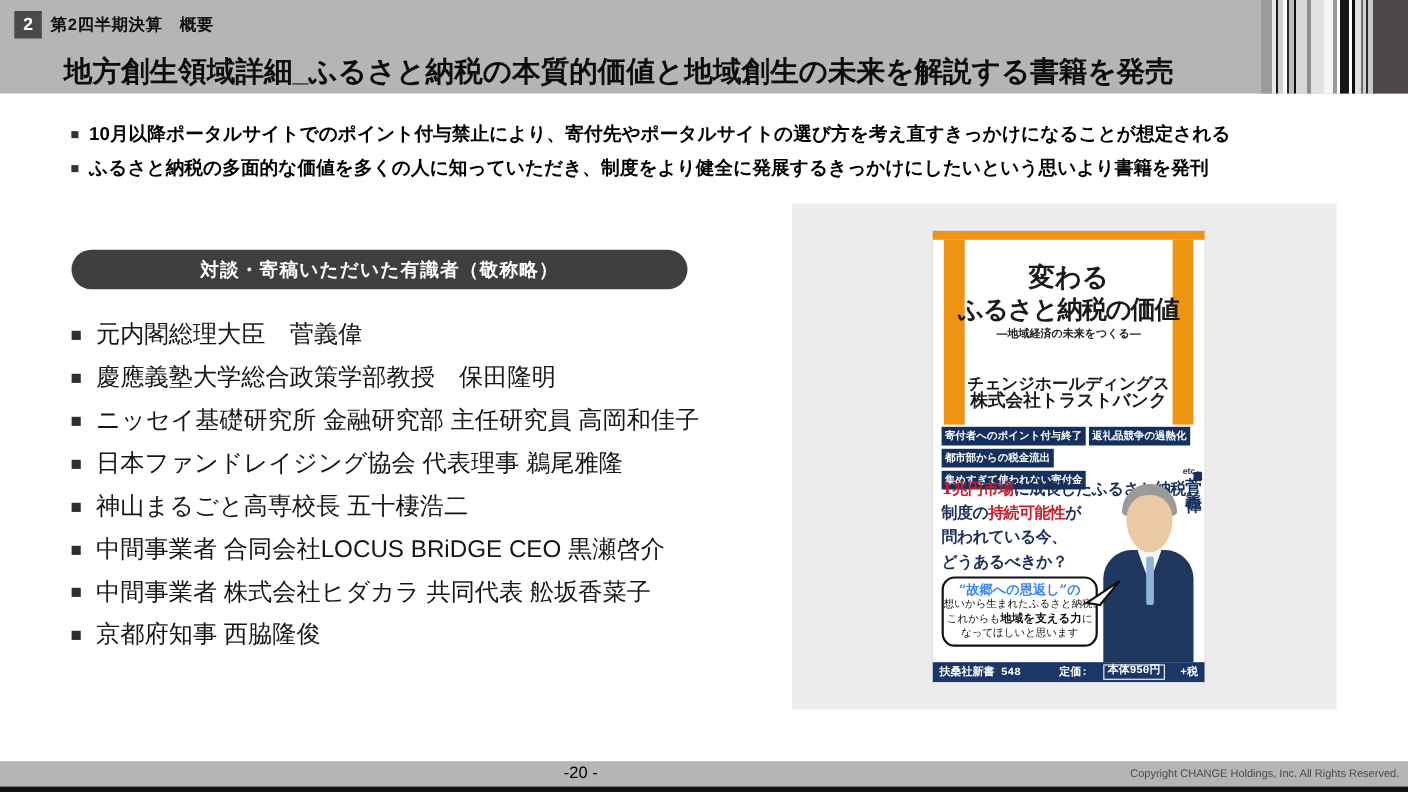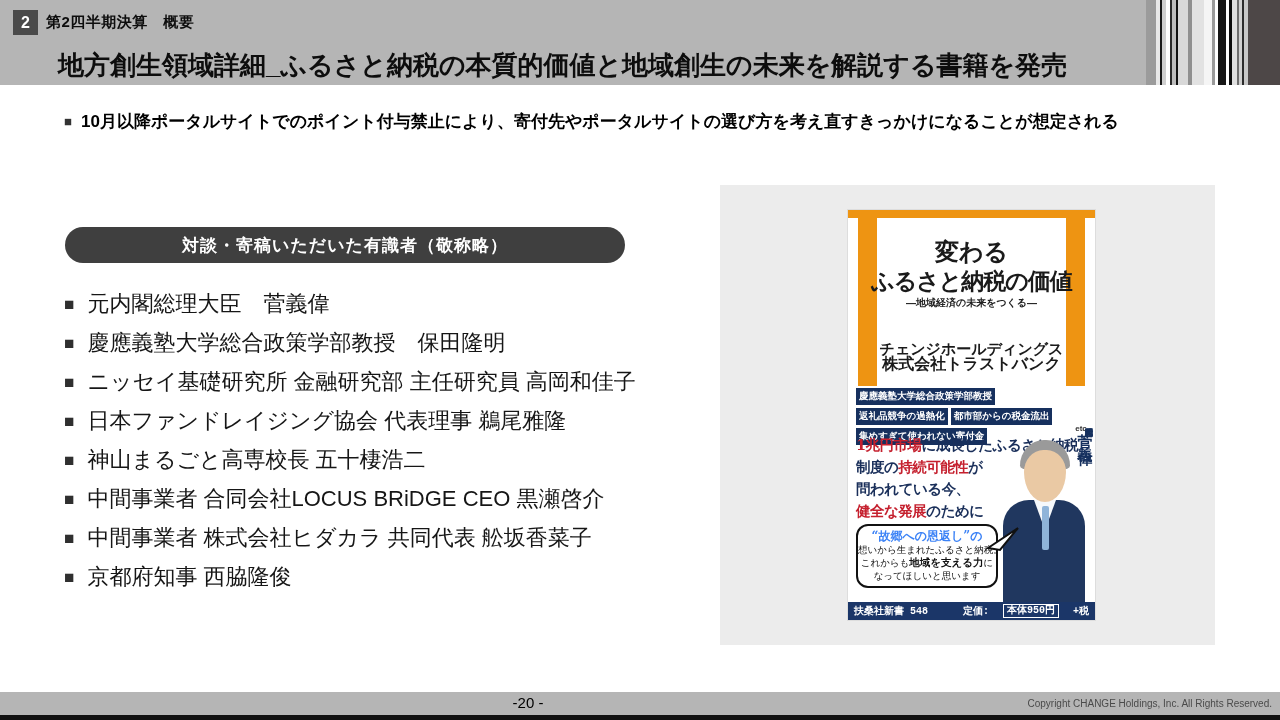--- a/index.html
+++ b/index.html
@@ -102,20 +102,21 @@
 
   <div class="header">
     <div class="badge">2</div>
     <div class="section-label">第2四半期決算　概要</div>
     <div class="slide-title">地方創生領域詳細_ふるさと納税の本質的価値と地域創生の未来を解説する書籍を発売</div>
     <div class="barcode"></div>
   </div>
 
   <div class="summary">
     <div class="sum-row"><span class="sq">■</span><span>10月以降ポータルサイトでのポイント付与禁止により、寄付先やポータルサイトの選び方を考え直すきっかけになることが想定される</span></div>
+    <div class="sum-row"><span class="sq">■</span><span>ふるさと納税の多面的な価値を多くの人に知っていただき、制度をより健全に発展するきっかけにしたいという思いより書籍を発刊</span></div>
   </div>
 
   <div class="pill">対談・寄稿いただいた有識者（敬称略）</div>
 
   <ul class="experts">
     <li><span class="sq">■</span><span>元内閣総理大臣　菅義偉</span></li>
     <li><span class="sq">■</span><span>慶應義塾大学総合政策学部教授　保田隆明</span></li>
     <li><span class="sq">■</span><span>ニッセイ基礎研究所 金融研究部 主任研究員 高岡和佳子</span></li>
     <li><span class="sq">■</span><span>日本ファンドレイジング協会 代表理事 鵜尾雅隆</span></li>
     <li><span class="sq">■</span><span>神山まるごと高専校長 五十棲浩二</span></li>
@@ -129,32 +130,31 @@
       <div class="bk-topstrip"></div>
       <div class="bk-bar-l"></div>
       <div class="bk-bar-r"></div>
       <div class="bk-title1">変わる</div>
       <div class="bk-title2">ふるさと納税の価値</div>
       <div class="bk-subtitle">―地域経済の未来をつくる―</div>
       <div class="bk-author1">チェンジホールディングス</div>
       <div class="bk-author2">株式会社トラストバンク</div>
 
       <div class="bk-tags">
-        <span class="tag">慶應義塾大学総合政策学部教授</span>
+        <span class="tag">寄付者へのポイント付与終了</span>
         <span class="tag">返礼品競争の過熱化</span>
         <span class="tag">都市部からの税金流出</span>
         <span class="tag">集めすぎて使われない寄付金</span>
       </div>
       <div class="bk-etc">etc.</div>
 
       <div class="bk-copy">
         <div><span class="red">1兆円市場</span><span>に成長したふるさと納税。</span></div>
         <div><span>制度の</span><span class="red">持続可能性</span><span>が</span></div>
         <div><span>問われている今、</span></div>
-        <div><span class="red">健全な発展</span><span>のために</span></div>
         <div><span>どうあるべきか？</span></div>
       </div>
 
       <div class="photo">
         <div class="suit"></div>
         <div class="shirt"></div>
         <div class="tie"></div>
         <div class="hair"></div>
         <div class="face"></div>
       </div>

